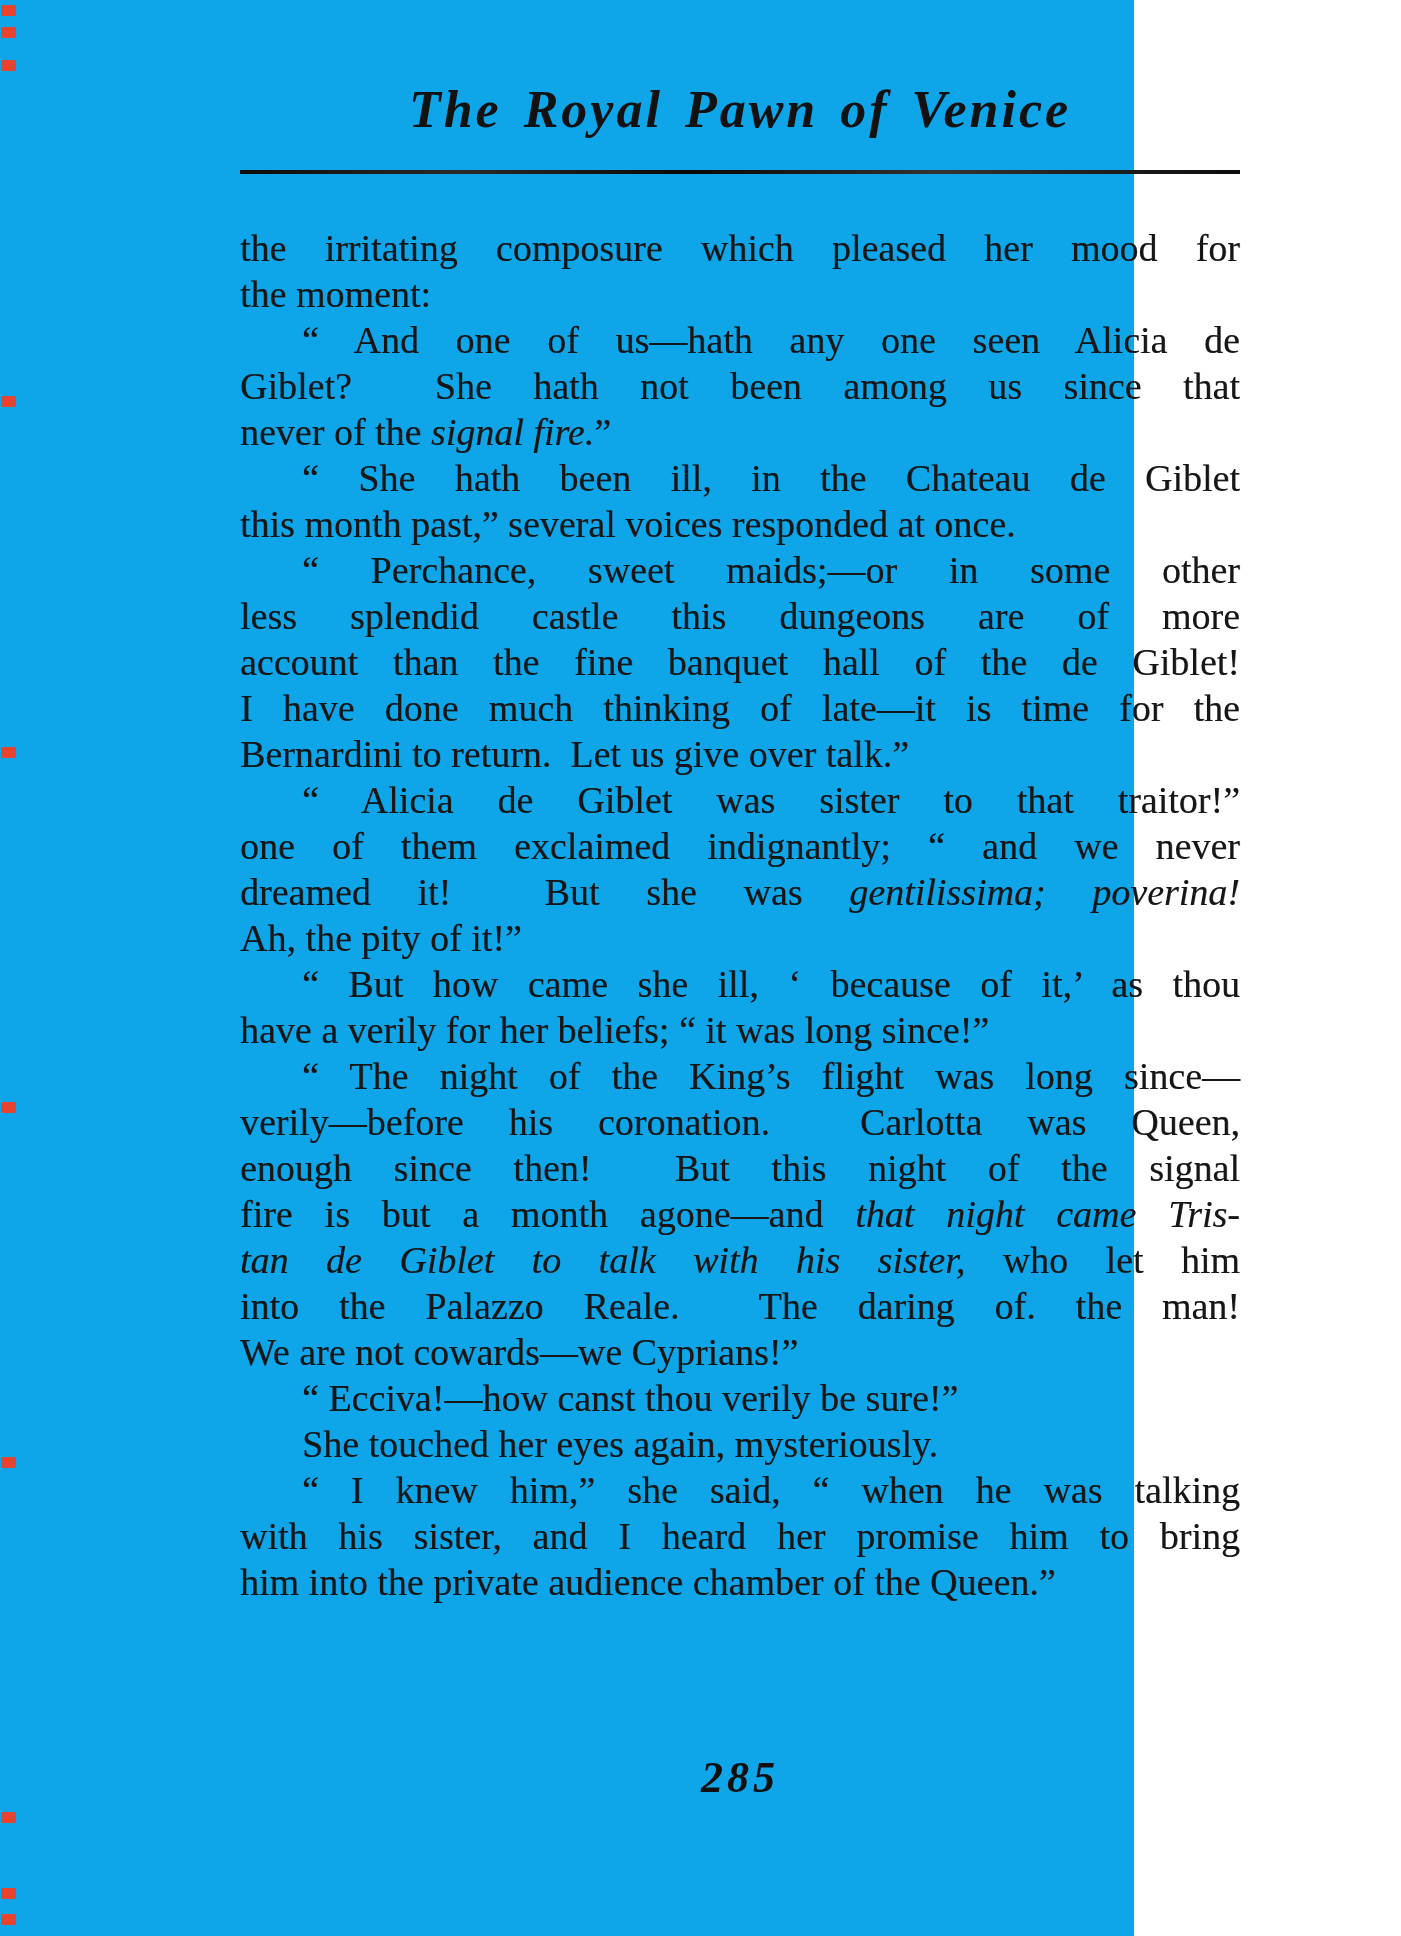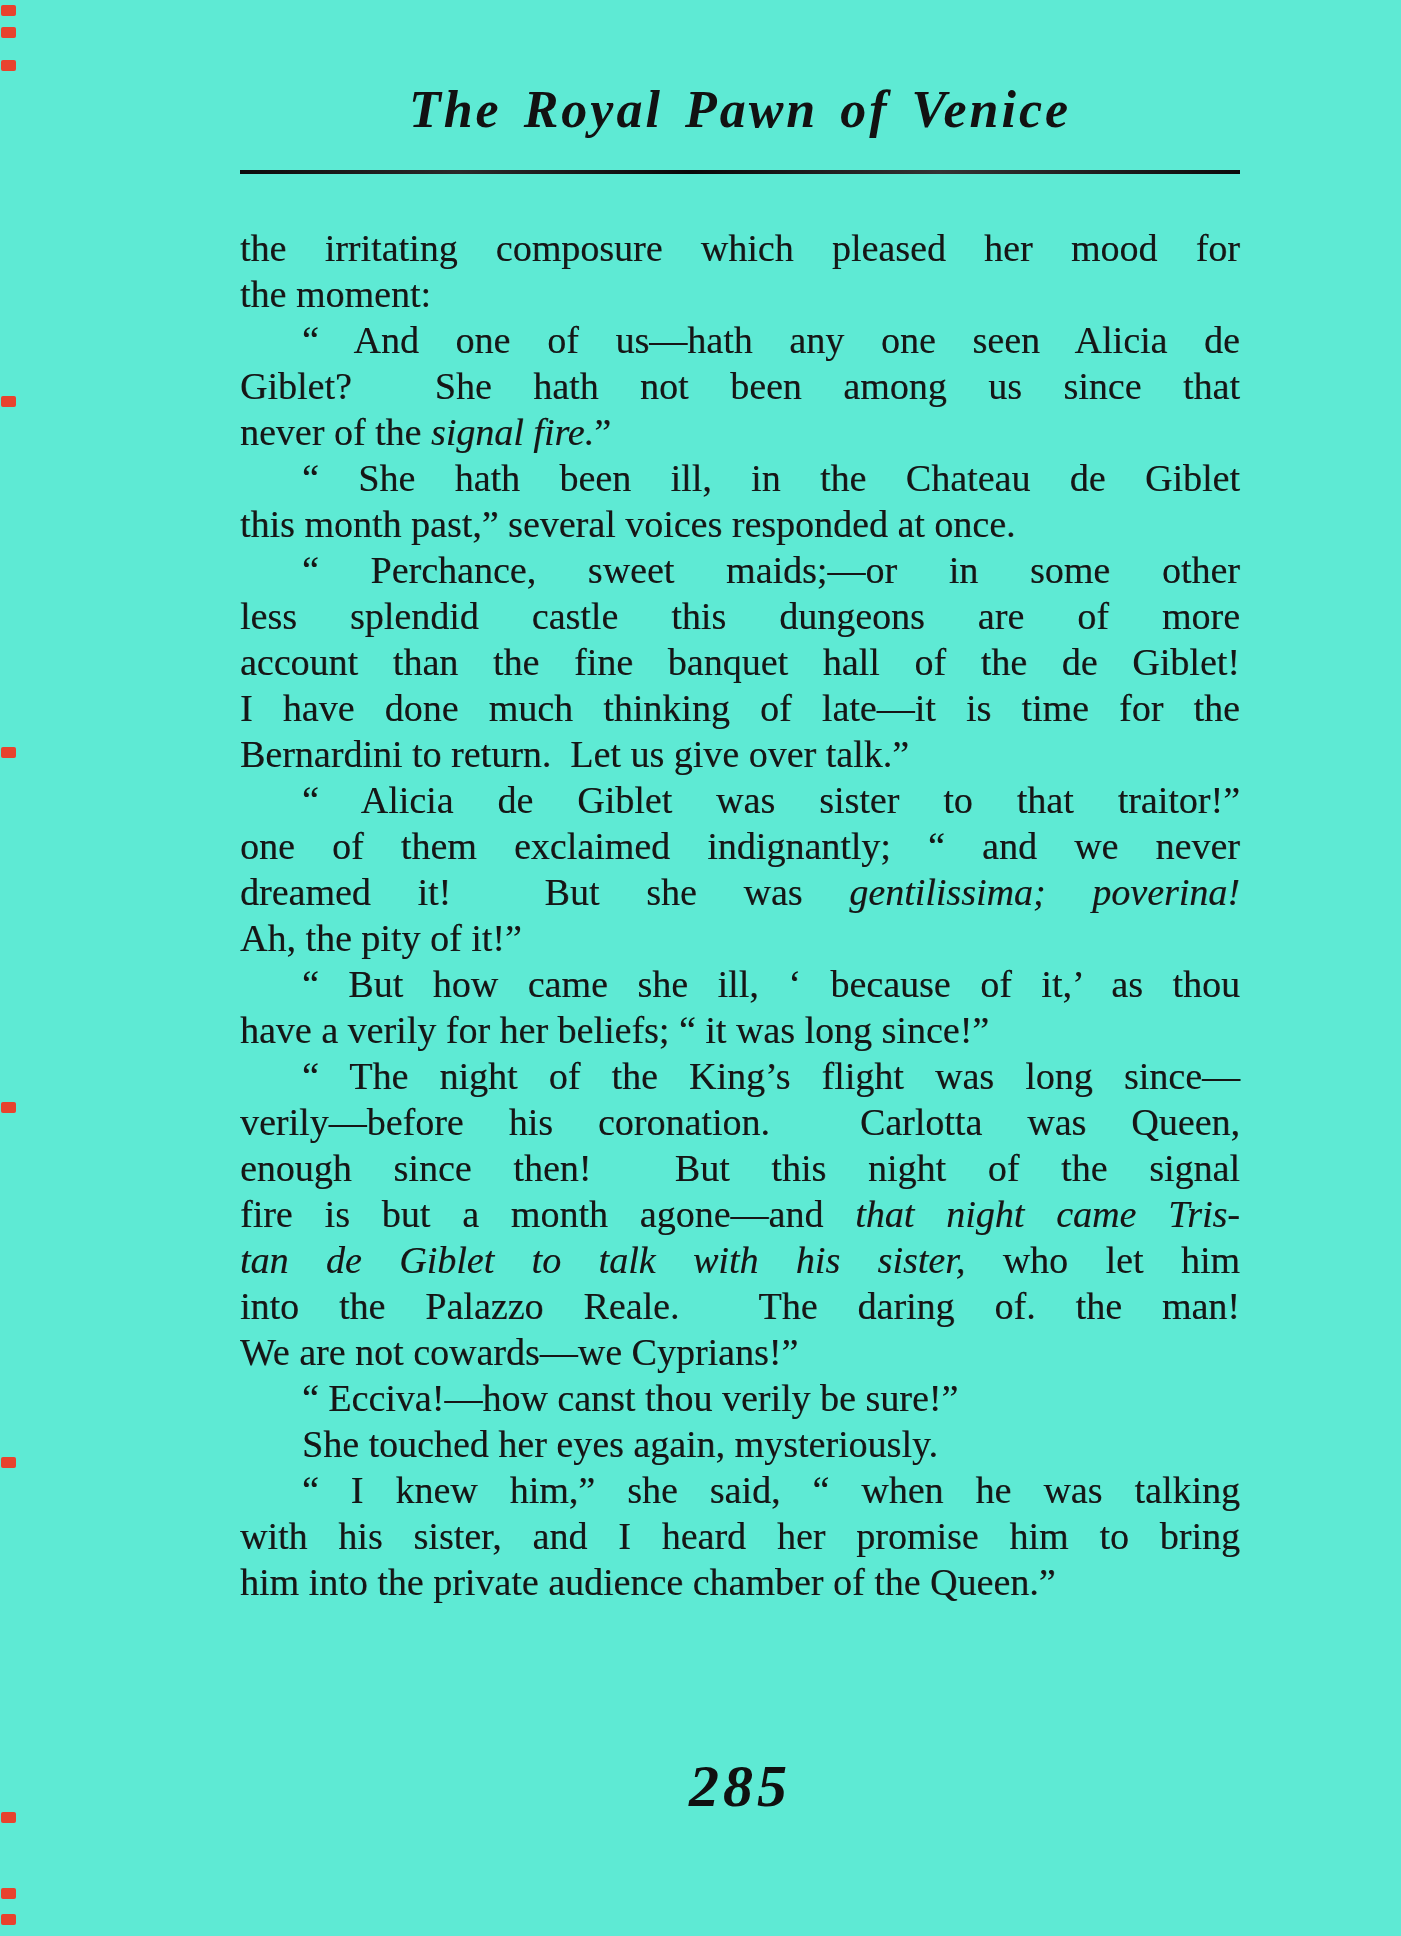--- a/index.html
+++ b/index.html
@@ -6,23 +6,23 @@
     margin: 0;
     padding: 0;
     width: 1401px;
     height: 1936px;
     background: #ffffff;
     overflow: hidden;
     font-family: "Liberation Serif", "DejaVu Serif", serif;
   }
   .page {
     position: relative;
-    width: 1401px;
+    width: 1134px;
     height: 1936px;
-    background: #5eead4;
+    background: #0ea5e9;
     color: #151515;
   }
   .column {
     position: absolute;
     left: 240px;
     top: 0;
     width: 1000px;
     height: 100%;
   }
   .running-header {
@@ -72,21 +72,21 @@
     font-style: italic;
   }
   .page-number {
     position: absolute;
     top: 1752px;
     left: 0;
     width: 100%;
     text-align: center;
     font-style: italic;
     font-weight: 700;
-    font-size: 60px;
+    font-size: 44px;
     letter-spacing: 4px;
     color: #101010;
   }
   .scan-marks {
     position: absolute;
     left: 0;
     top: 0;
     width: 24px;
     height: 100%;
   }

